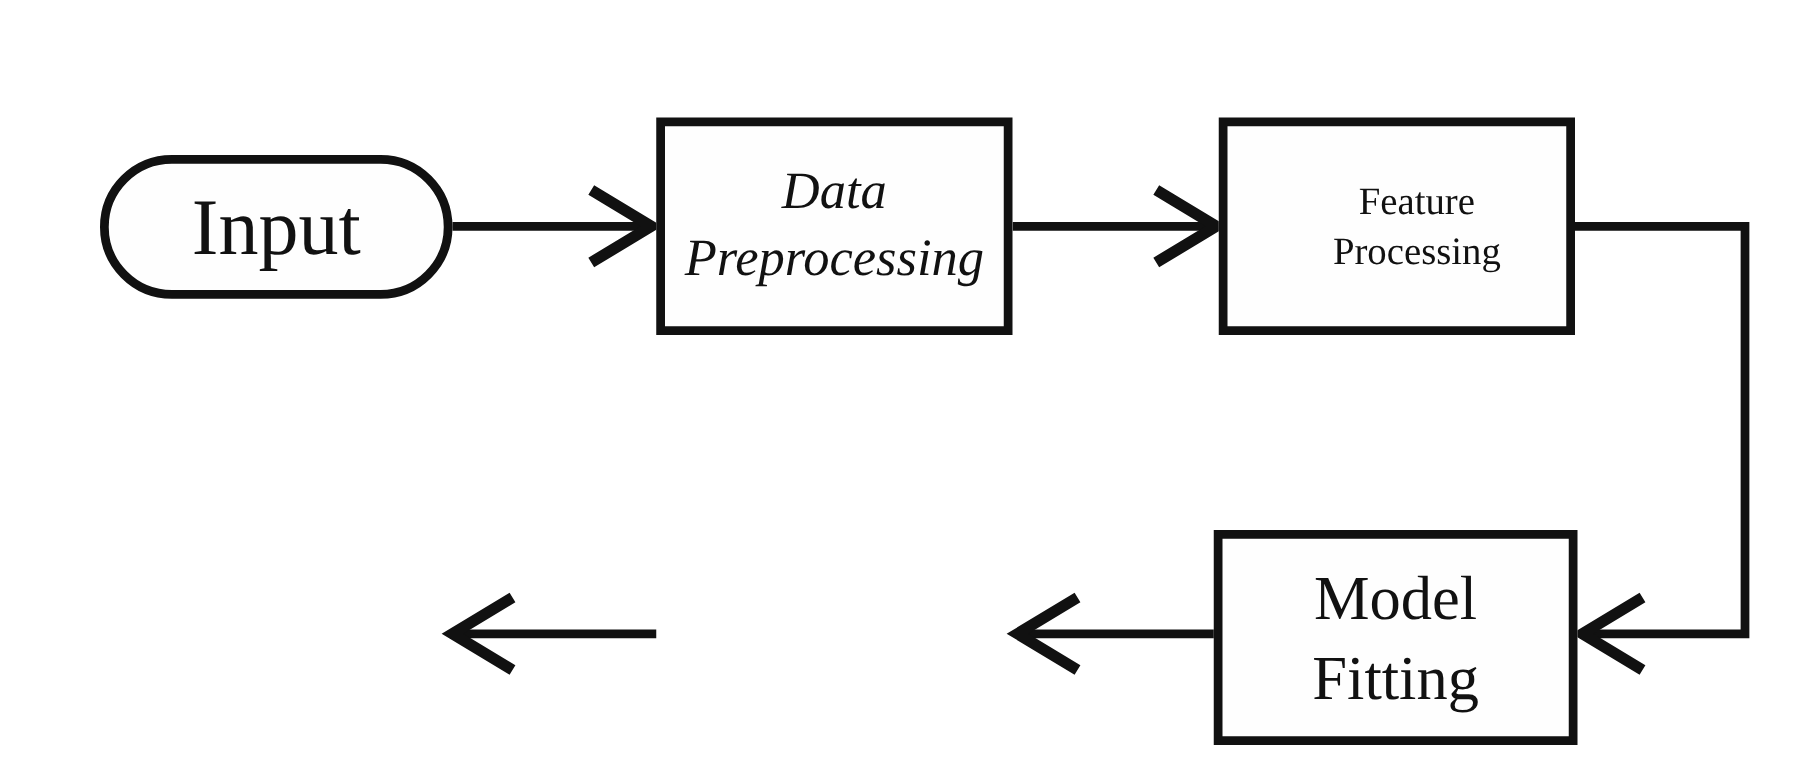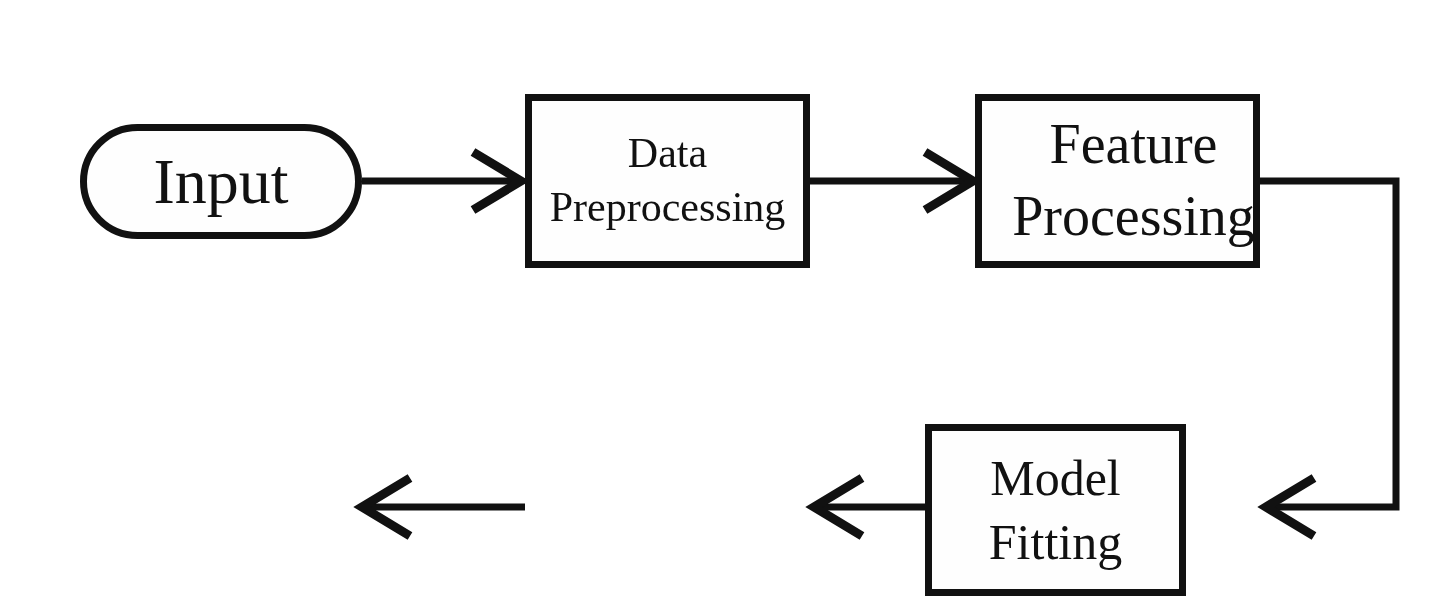--- a/index.html
+++ b/index.html
@@ -49,23 +49,23 @@
   .node .label {
     white-space: pre-line;
     line-height: 1.28;
     color: var(--ink, #111111);
   }
   .stadium {
     border-radius: 60px;
   }
   .node-input    { left: 80px;  top: 108px; width: 282px; height: 115px; font-size: 64px; }
   .node-output   { left: 80px;  top: 435px; width: 278px; height: 117px; font-size: 64px; }
-  .node-datapre  { left: 525px; top: 78px;  width: 285px; height: 174px; font-size: 42px; }
-  .node-featproc { left: 975px; top: 78px;  width: 285px; height: 174px; font-size: 56px; padding-left: 32px; }
-  .node-modelfit { left: 925px; top: 408px; width: 261px; height: 172px; font-size: 50px; }
+  .node-datapre  { left: 525px; top: 78px;  width: 285px; height: 174px; font-size: 42px; font-style: italic; }
+  .node-featproc { left: 975px; top: 78px;  width: 285px; height: 174px; font-size: 31px; padding-left: 32px; }
+  .node-modelfit { left: 971px; top: 408px; width: 291px; height: 172px; font-size: 50px; }
   .node-predval  { left: 525px; top: 408px; width: 285px; height: 172px; font-size: 48px; }
 </style>
 </head>
 <body>
 
 <div class="canvas">
 
   <svg class="connector-layer" viewBox="0 0 1435 607" xmlns="http://www.w3.org/2000/svg">
 
     <g>

